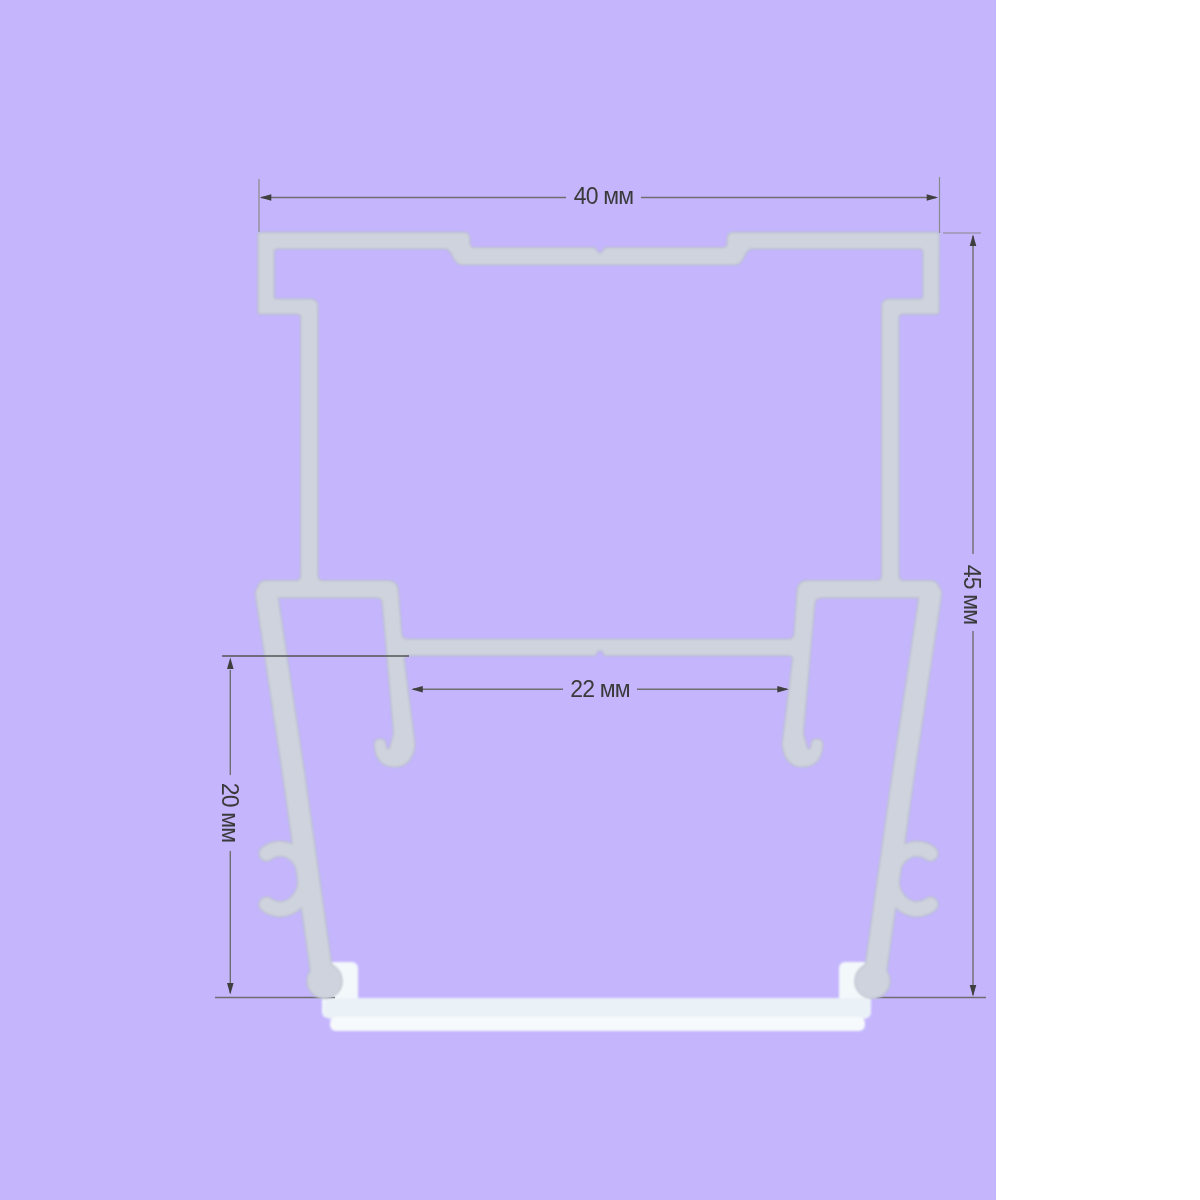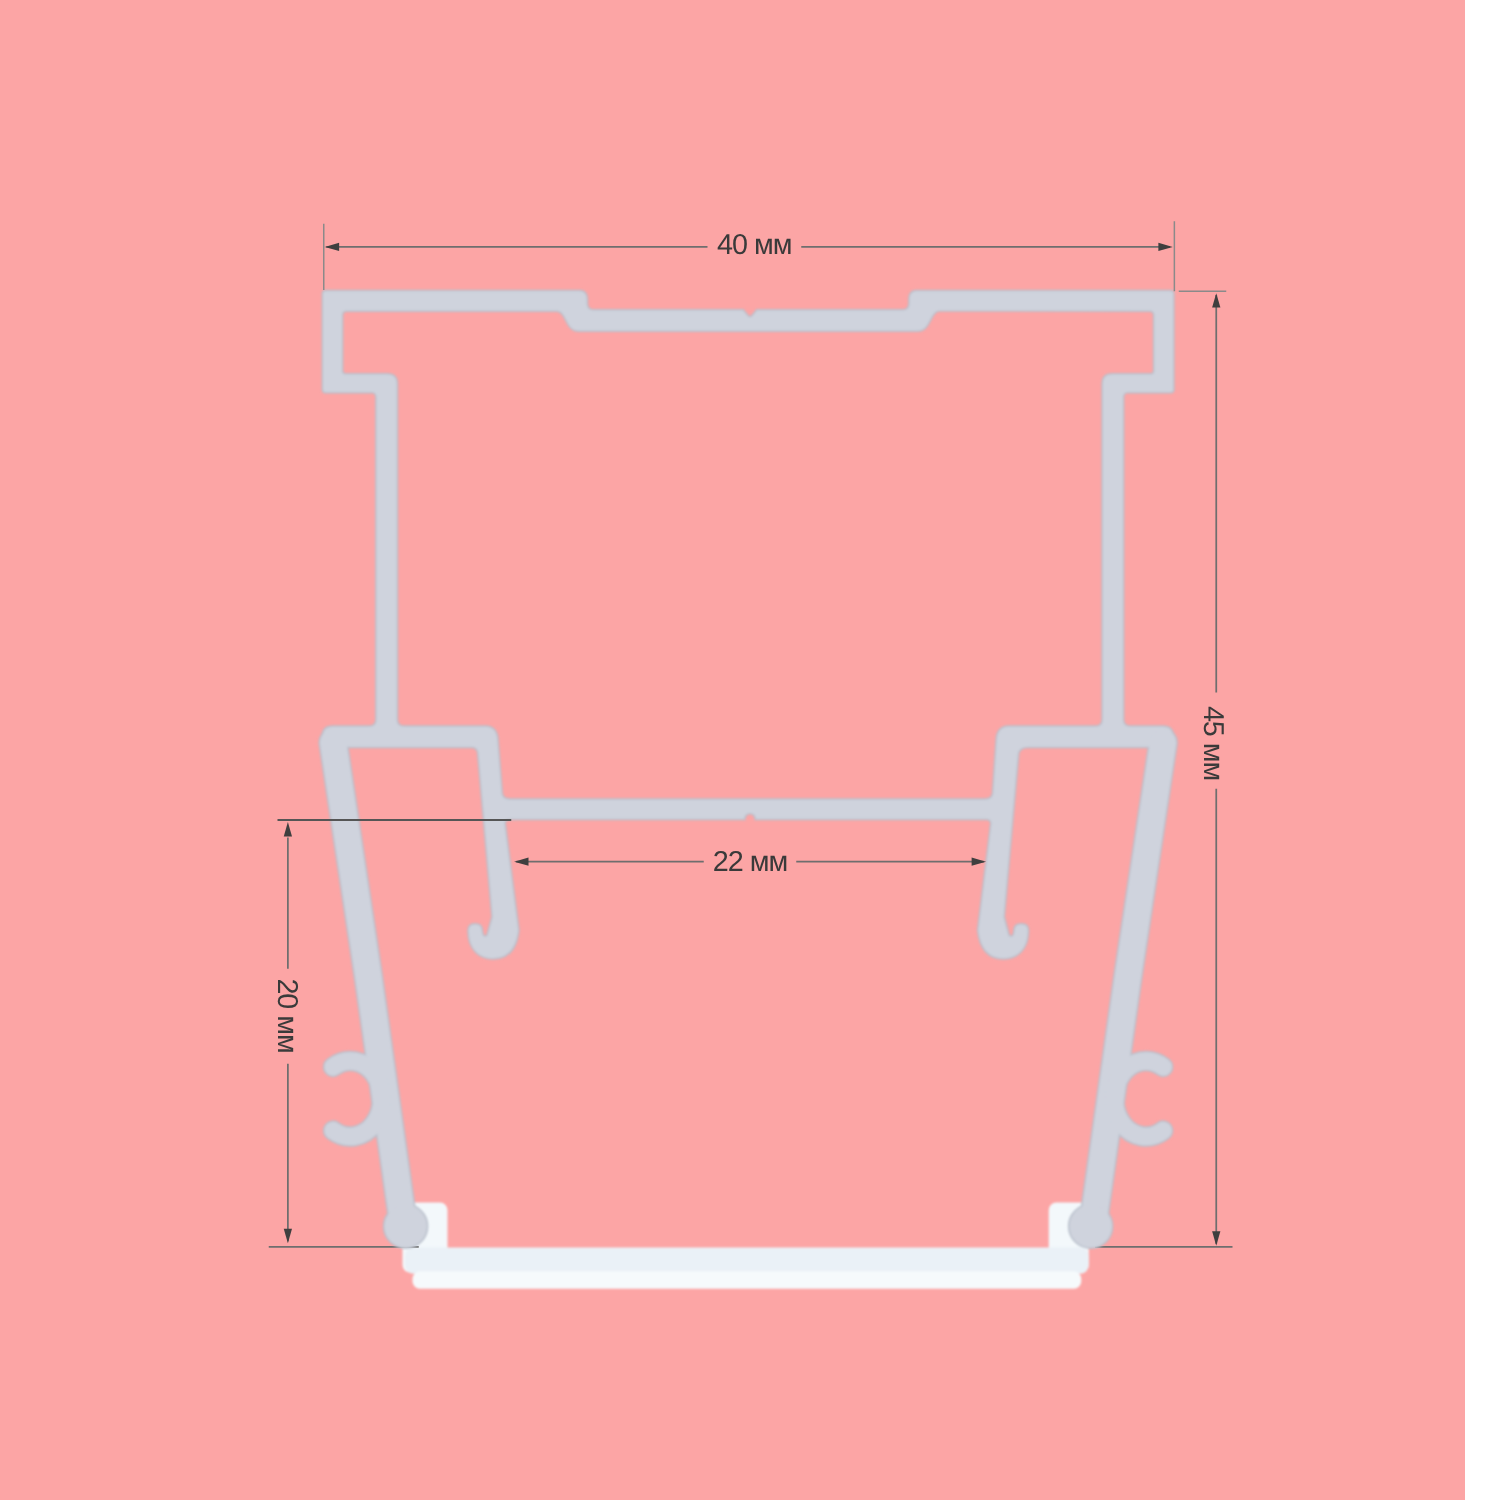--- a/index.html
+++ b/index.html
@@ -1,16 +1,16 @@
 <!DOCTYPE html>
 <html><head>
 <meta charset="utf-8">
 <style>
   html,body{margin:0;padding:0;background:#ffffff;}
-  .page{width:1172px;height:1200px;position:relative;background:#fca5a5;
+  .page{width:996px;height:1200px;position:relative;background:#c4b5fd;
         font-family:"Liberation Sans", sans-serif;}
   svg{position:absolute;left:0;top:0;}
   text{font-family:"Liberation Sans", sans-serif;fill:#3a3a3a;}
 </style>
 </head>
 <body>
 <div class="page">
 <svg width="1200" height="1200" viewBox="0 0 1200 1200">
   <defs>
     <filter id="soft" x="-5%" y="-5%" width="110%" height="110%">

